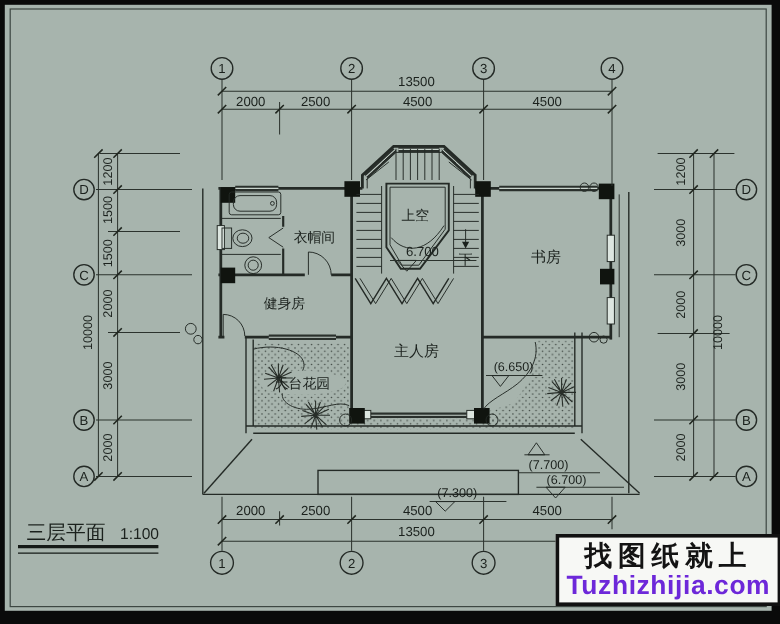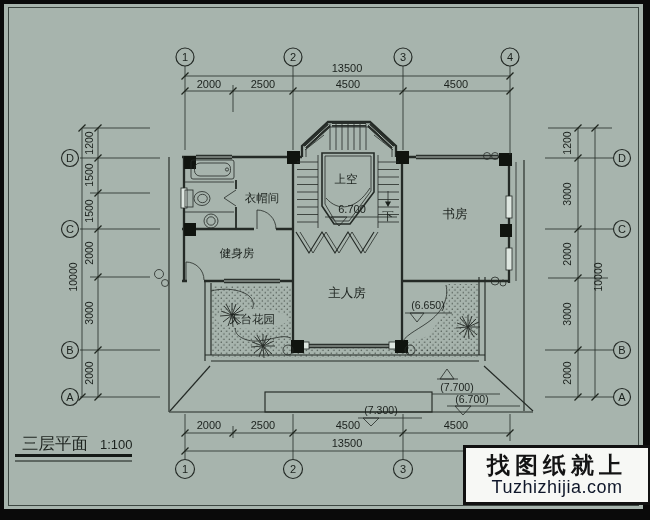--- a/index.html
+++ b/index.html
@@ -23,21 +23,21 @@
   .stip{fill:url(#stipple);stroke:none;}
   .bg{fill:#a7b4ad;stroke:none;}
   .t10{font-size:10.5px;}
   .t11{font-size:11px;}
   .t115{font-size:11.5px;}
   .t12{font-size:12.5px;}
   .mid{text-anchor:middle;}
   .watermark{position:absolute;left:459px;top:441px;width:182px;height:54px;background:#f7f8f5;
     border:3px solid #111;display:flex;flex-direction:column;align-items:center;justify-content:center;line-height:1.05;}
   .wm1{font-size:23px;font-weight:bold;color:#131313;letter-spacing:5px;white-space:nowrap;}
-  .wm2{font-size:18px;font-weight:normal;color:#0f172a;letter-spacing:0.5px;white-space:nowrap;}
+  .wm2{font-size:22px;font-weight:bold;color:#6d28d9;letter-spacing:0.5px;white-space:nowrap;}
 </style>
 </head>
 <body>
 
 <div class="shot">
  <div class="canvas">
   <div class="inner-frame"></div>
 
   <svg width="639" height="505" viewBox="4 4 639 505">
     <defs>

